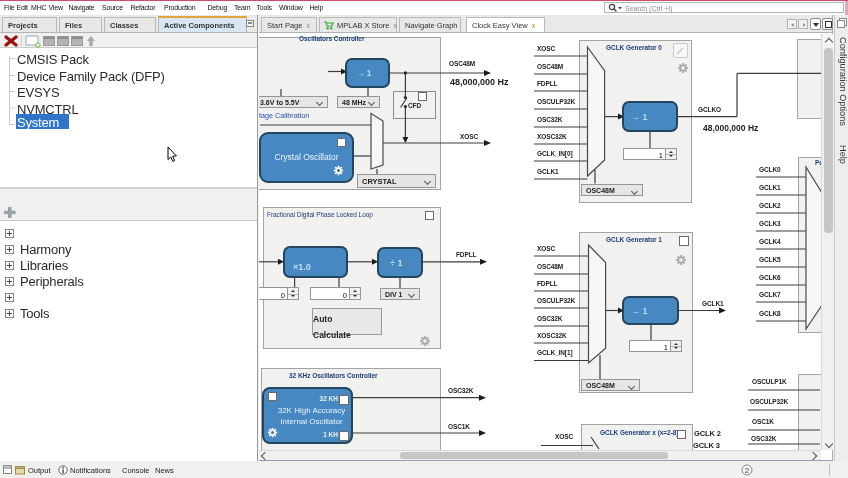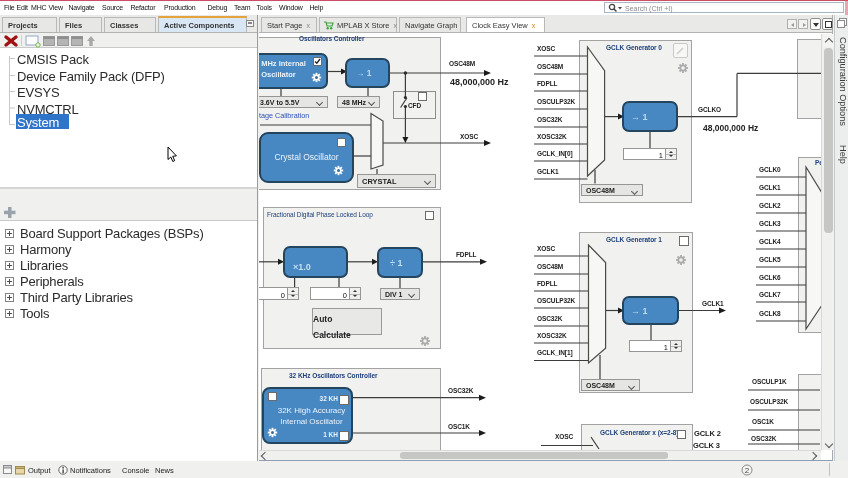--- a/index.html
+++ b/index.html
@@ -146,25 +146,23 @@
           <line x1="7" y1="44.5" x2="12" y2="44.5"></line>
             <line x1="9.5" y1="42" x2="9.5" y2="47"></line>
           <line x1="7" y1="60.5" x2="12" y2="60.5"></line>
             <line x1="9.5" y1="58" x2="9.5" y2="63"></line>
           <line x1="7" y1="76.5" x2="12" y2="76.5"></line>
             <line x1="9.5" y1="74" x2="9.5" y2="79"></line>
           <line x1="7" y1="92.5" x2="12" y2="92.5"></line>
             <line x1="9.5" y1="90" x2="9.5" y2="95"></line>
         </g>
       </svg>
-      <div class="treetxt" style="left:20px;top:5px;">Board Support Packages (BSPs)</div>
       <div class="treetxt" style="left:20px;top:21px;">Harmony</div>
       <div class="treetxt" style="left:20px;top:37px;">Libraries</div>
       <div class="treetxt" style="left:20px;top:53px;">Peripherals</div>
-      <div class="treetxt" style="left:20px;top:69px;">Third Party Libraries</div>
       <div class="treetxt" style="left:20px;top:85px;">Tools</div>
     </div>
   </div>
   <div id="editor" class="abs" style="left:259px;top:15px;width:574px;height:446px;background:#fff;border-right:1px solid #a2aeba;border-bottom:1px solid #8fa0b6;box-sizing:border-box;">
     <div class="abs tabstrip" style="left:0;top:0;width:573px;height:18px;">
       <div class="tab" style="left:2px;width:56px;">Start Page<span class="x">x</span></div>
       <div class="tab" style="left:60px;width:78px;">
         <svg width="11" height="9" style="position:absolute;left:3px;top:3px;">
             <g fill="#3fa53a">
               <path d="M1,1 L3,1 L4,5 L9,5 L10,2 L4,2" stroke="#3fa53a" stroke-width="1.2" fill="none"></path>
@@ -295,39 +293,20 @@
           <polygon points="220,361.7 220,367.7 227,364.7"></polygon>
           <polygon points="220,397 220,403 227,400"></polygon>
           <polygon points="359,80.6 359,86.6 365,83.6"></polygon>
           <polygon points="359,274.5 359,280.5 365,277.5"></polygon>
           <polygon points="460,274.5 460,280.5 467,277.5"></polygon>
         </g>
         <g fill="#2c2c2c">
         </g>
       </svg>
 
-      <div class="bbox" style="left:-12px;top:20px;width:81px;height:36px;">
-        <div class="blbl" style="left:0;right:8px;top:4px;font-size:7.5px;text-align:center;">MHz Internal</div>
-        <div class="blbl" style="left:0;right:18px;top:15px;font-size:7.5px;text-align:center;">Oscillator</div>
-        <div class="cb" style="right:4px;top:2px;width:9px;height:9px;">
-          <svg width="7" height="7" style="display:block;">
-              <polyline points="1,3.5 2.8,5.2 6,1" fill="none" stroke="#222" stroke-width="1.3"></polyline>
-            </svg>
-        </div>
-        <svg width="11" height="11" style="position:absolute;right:4px;bottom:4px;">
-            <g stroke="#fff" stroke-width="1.8">
-              <line x1="5.5" y1="0.8" x2="5.5" y2="10.2"></line>
-              <line x1="0.8" y1="5.5" x2="10.2" y2="5.5"></line>
-              <line x1="2.2" y1="2.2" x2="8.8" y2="8.8"></line>
-              <line x1="8.8" y1="2.2" x2="2.2" y2="8.8"></line>
-            </g>
-            <circle cx="5.5" cy="5.5" r="3" fill="#fff"></circle>
-            <circle cx="5.5" cy="5.5" r="1.5" fill="#3c6b96"></circle>
-          </svg>
-      </div>
       <div class="bbox" style="left:86px;top:25px;width:45px;height:30px;">
         <div class="blbl" style="left:9px;top:8px;font-size:8.5px;color:#b9d9ef;">→ 1</div>
       </div>
       <div class="dd" style="left:-10px;top:63px;width:79px;height:12px;">
           <span class="ddtxt">= 3.6V to 5.5V</span>
           <span class="chev"></span>
         </div>
       <div class="dd" style="left:78px;top:63px;width:43px;height:12px;">
           <span class="ddtxt">48 MHz</span>
           <span class="chev"></span>

